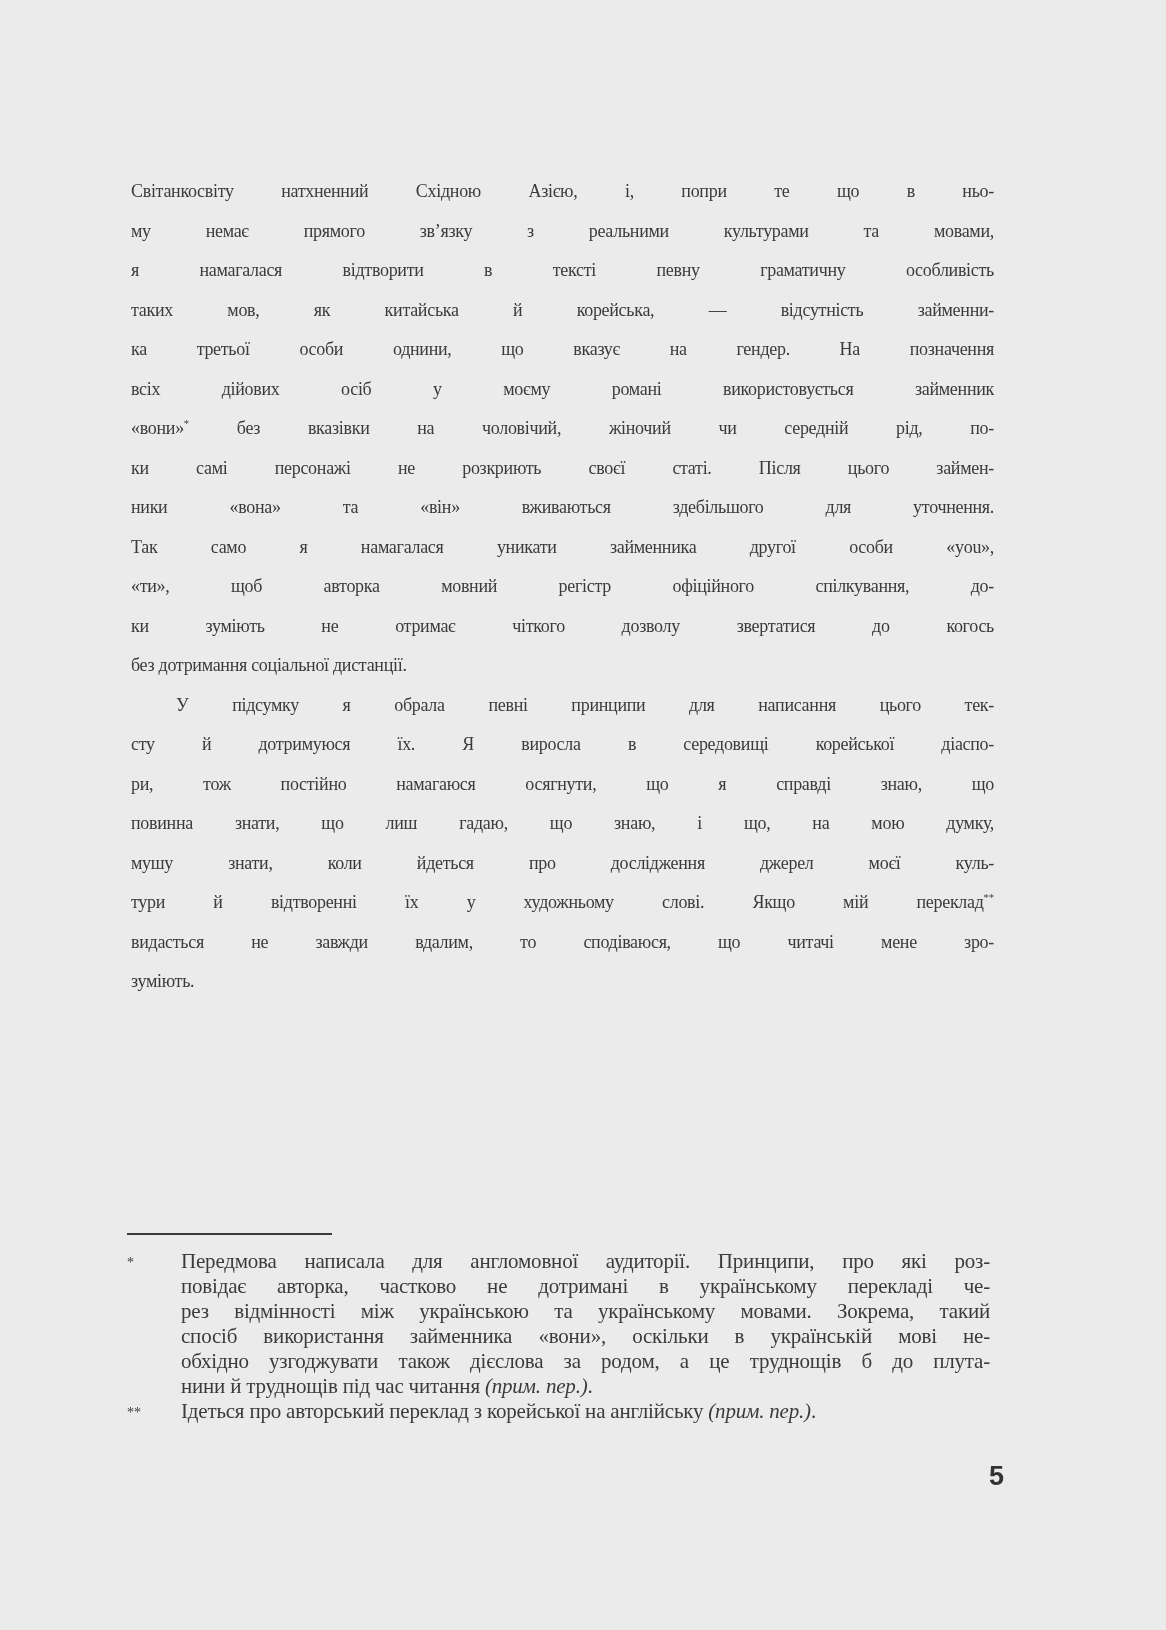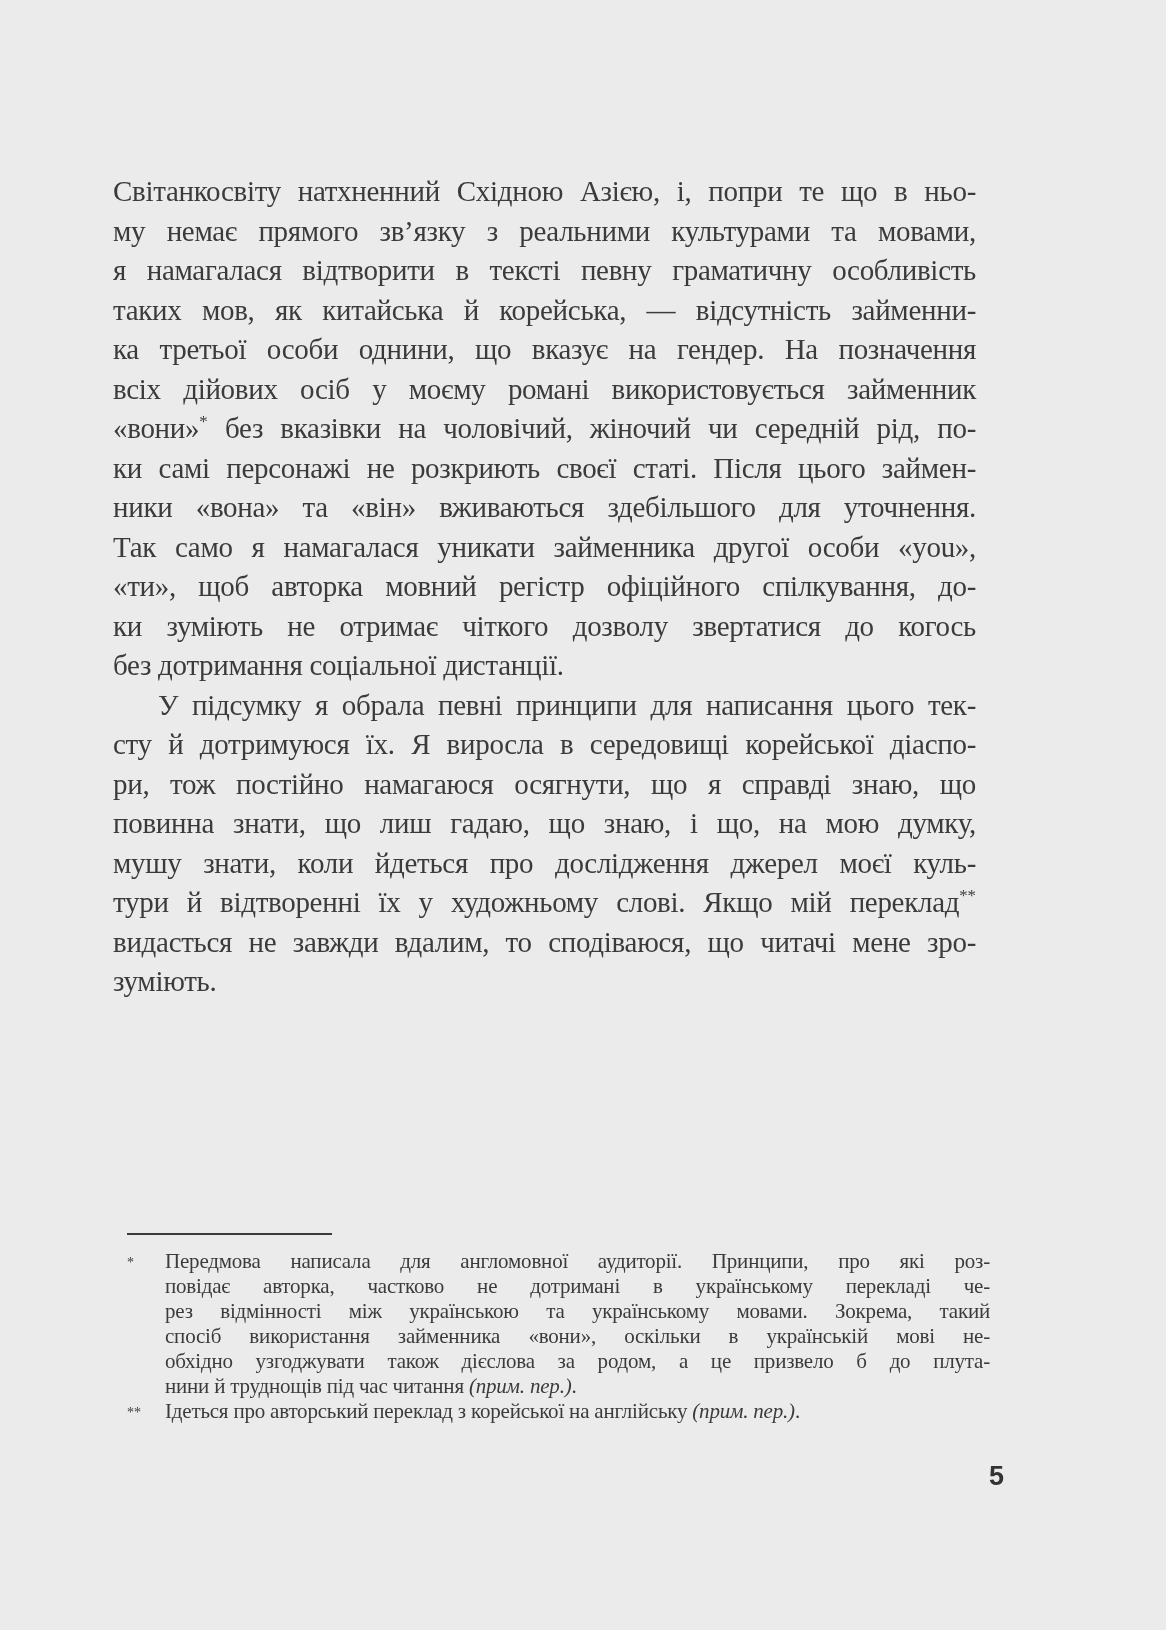--- a/index.html
+++ b/index.html
@@ -12,22 +12,22 @@
     background:var(--bg);
     font-family:"Liberation Serif", serif;
     color:var(--ink);
     position:relative;
     overflow:hidden;
   }
   .page{position:absolute;inset:0;}
   
   .body-text{
     position:absolute;
-    left:113px;top:172px;width:863px;
-    font-size:29px;line-height:39.5px;
+    left:131px;top:172px;width:863px;
+    font-size:18px;line-height:39.5px;
     letter-spacing:-0.3px;
   }
   .line{
     text-align:justify;
     text-align-last:justify;
     text-justify:inter-word;
     white-space:normal;
   }
   .line.last{text-align-last:left;}
   .line.indent{padding-left:45px;}
@@ -51,21 +51,21 @@
     letter-spacing:-0.2px;
   }
   .footnote{display:flex;align-items:flex-start;}
   .fn-marker{
     flex:0 0 38px;
     font-size:14px;
     line-height:25px;
     padding-top:1px;
     letter-spacing:0;
   }
-  .fn-body{flex:1 1 auto;min-width:0;}
+  .fn-body{flex:1 1 auto;min-width:0;margin-left:16px;}
   .it{font-style:italic;}
   
   .page-number{
     position:absolute;
     left:930px;top:1461px;width:74px;
     text-align:right;
     font-family:"Liberation Sans", sans-serif;
     font-weight:700;
     font-size:27px;
     color:#333333;
@@ -100,21 +100,21 @@
     </div>
   <div class="fn-divider"></div>
   <div class="footnotes" id="footnotes">
       <div class="footnote">
         <div class="fn-marker">*</div>
         <div class="fn-body">
           <div class="line"><span>Передмова написала для англомовної аудиторії. Принципи, про які роз-</span></div>
           <div class="line"><span>повідає авторка, частково не дотримані в українському перекладі че-</span></div>
           <div class="line"><span>рез відмінності між українською та українському мовами. Зокрема, такий</span></div>
           <div class="line"><span>спосіб використання займенника «вони», оскільки в українській мові не-</span></div>
-          <div class="line"><span>обхідно узгоджувати також дієслова за родом, а це призвело б до плута-</span></div>
+          <div class="line"><span>обхідно узгоджувати також дієслова за родом, а це труднощів б до плута-</span></div>
           <div class="line last"><span>нини й труднощів під час читання </span><span class="it">(прим. пер.)</span><span>.</span></div>
         </div>
       </div>
       <div class="footnote">
         <div class="fn-marker">**</div>
         <div class="fn-body">
           <div class="line last"><span>Ідеться про авторський переклад з корейської на англійську </span><span class="it">(прим. пер.)</span><span>.</span></div>
         </div>
       </div>
     </div>

